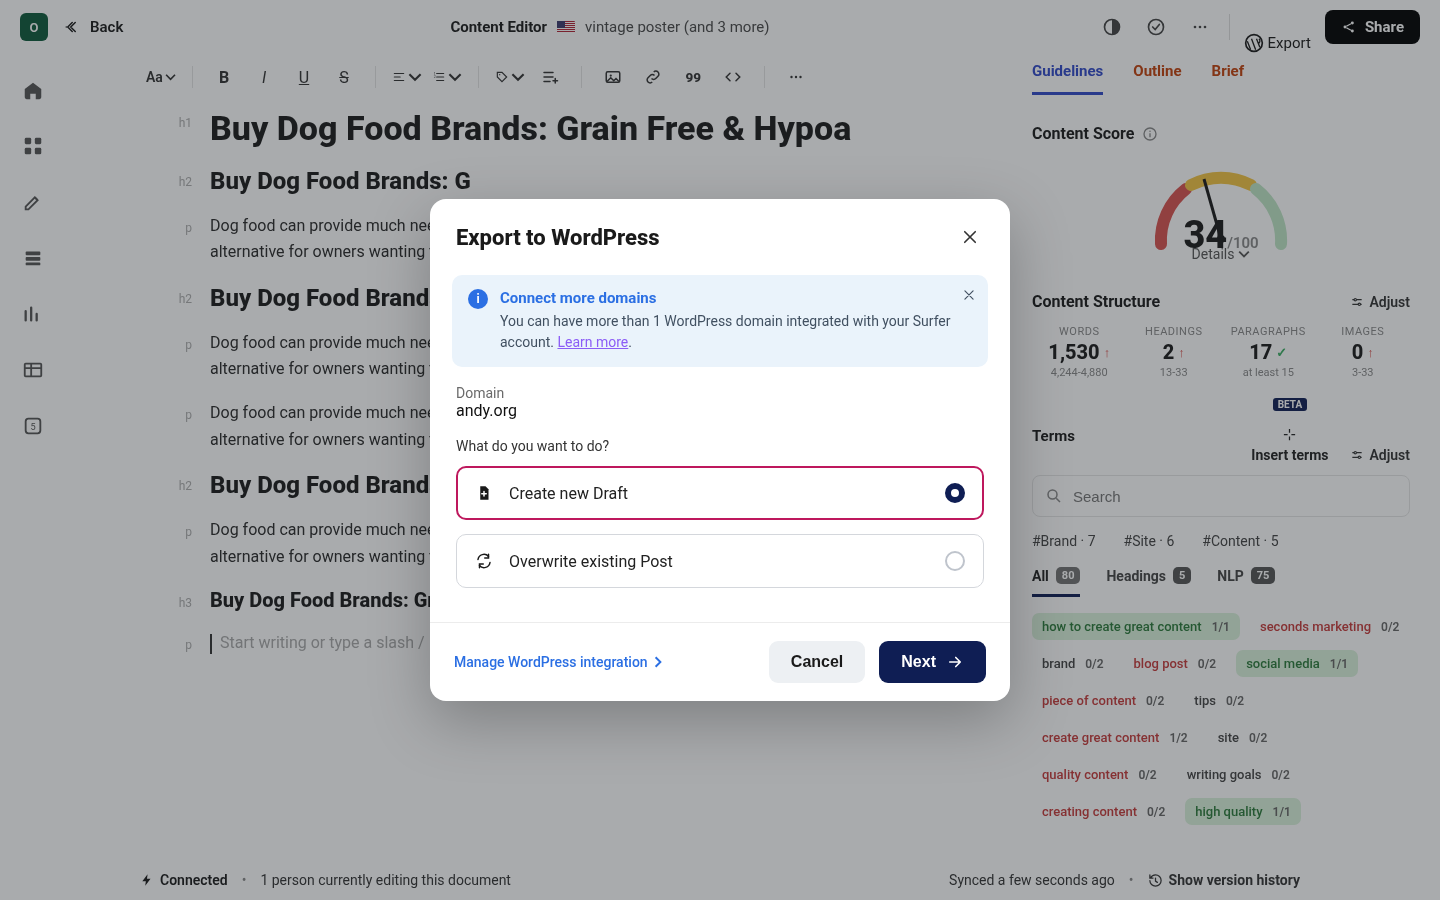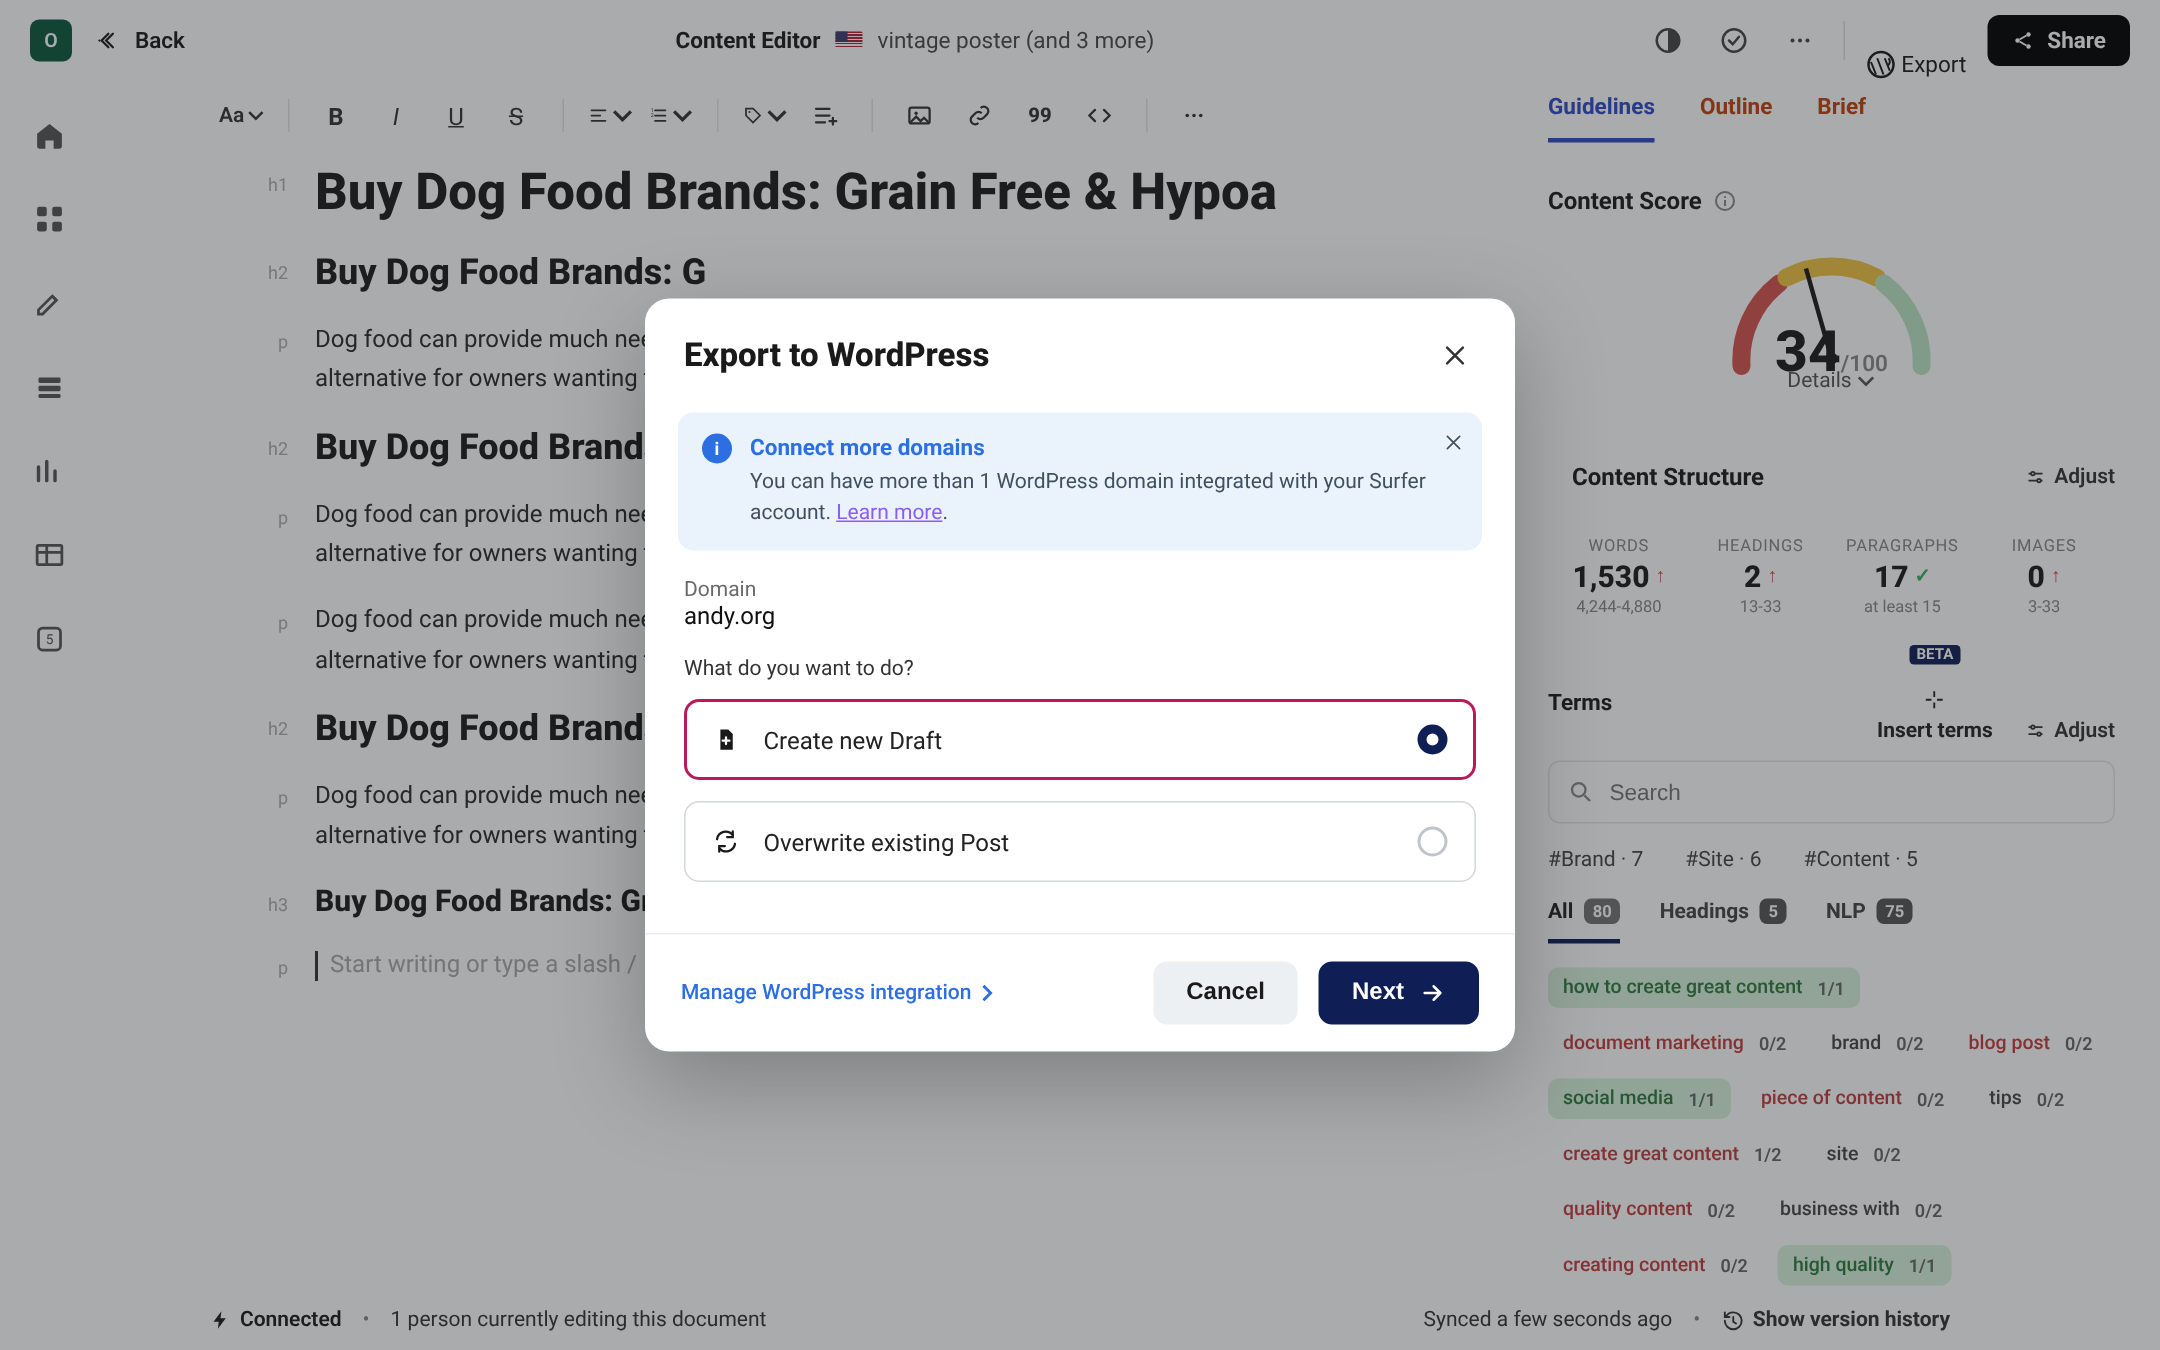--- a/index.html
+++ b/index.html
@@ -386,21 +386,21 @@
       </div>
       <div class="details">
           <span>Details</span>
           <svg width="12" height="12" viewBox="0 0 10 10">
             <path d="M1 3l4 4 4-4" fill="none" stroke="currentColor" stroke-width="1.5"></path>
           </svg>
         </div>
     </div>
 
     <div class="struct-head">
-      <div class="section-title" style="margin:16px">Content Structure</div>
+      <div class="section-title" style="margin:0">Content Structure</div>
       <div class="adjust">
           <svg width="14" height="14" viewBox="0 0 24 24">
             <path d="M4 8h16M4 16h16" stroke="currentColor" stroke-width="2"></path>
             <circle cx="9" cy="8" r="2" fill="#fff" stroke="currentColor" stroke-width="2"></circle>
             <circle cx="16" cy="16" r="2" fill="#fff" stroke="currentColor" stroke-width="2"></circle>
           </svg>
           <span>Adjust</span>
         </div>
     </div>
     <div class="struct-grid">
@@ -483,21 +483,21 @@
           <span>NLP</span>
           <span class="chipcount">75</span>
         </div>
     </div>
     <div class="chips" id="chips">
         <div class="chip green">
           <span class="name">how to create great content</span>
           <span class="cnt">1/1</span>
         </div>
         <div class="chip red">
-          <span class="name">document marketing</span>
+          <span class="name">seconds marketing</span>
           <span class="cnt">0/2</span>
         </div>
         <div class="chip plain">
           <span class="name">brand</span>
           <span class="cnt">0/2</span>
         </div>
         <div class="chip red">
           <span class="name">blog post</span>
           <span class="cnt">0/2</span>
         </div>
@@ -519,21 +519,21 @@
         </div>
         <div class="chip plain">
           <span class="name">site</span>
           <span class="cnt">0/2</span>
         </div>
         <div class="chip red">
           <span class="name">quality content</span>
           <span class="cnt">0/2</span>
         </div>
         <div class="chip plain">
-          <span class="name">business with</span>
+          <span class="name">writing goals</span>
           <span class="cnt">0/2</span>
         </div>
         <div class="chip red">
           <span class="name">creating content</span>
           <span class="cnt">0/2</span>
         </div>
         <div class="chip green">
           <span class="name">high quality</span>
           <span class="cnt">1/1</span>
         </div>

